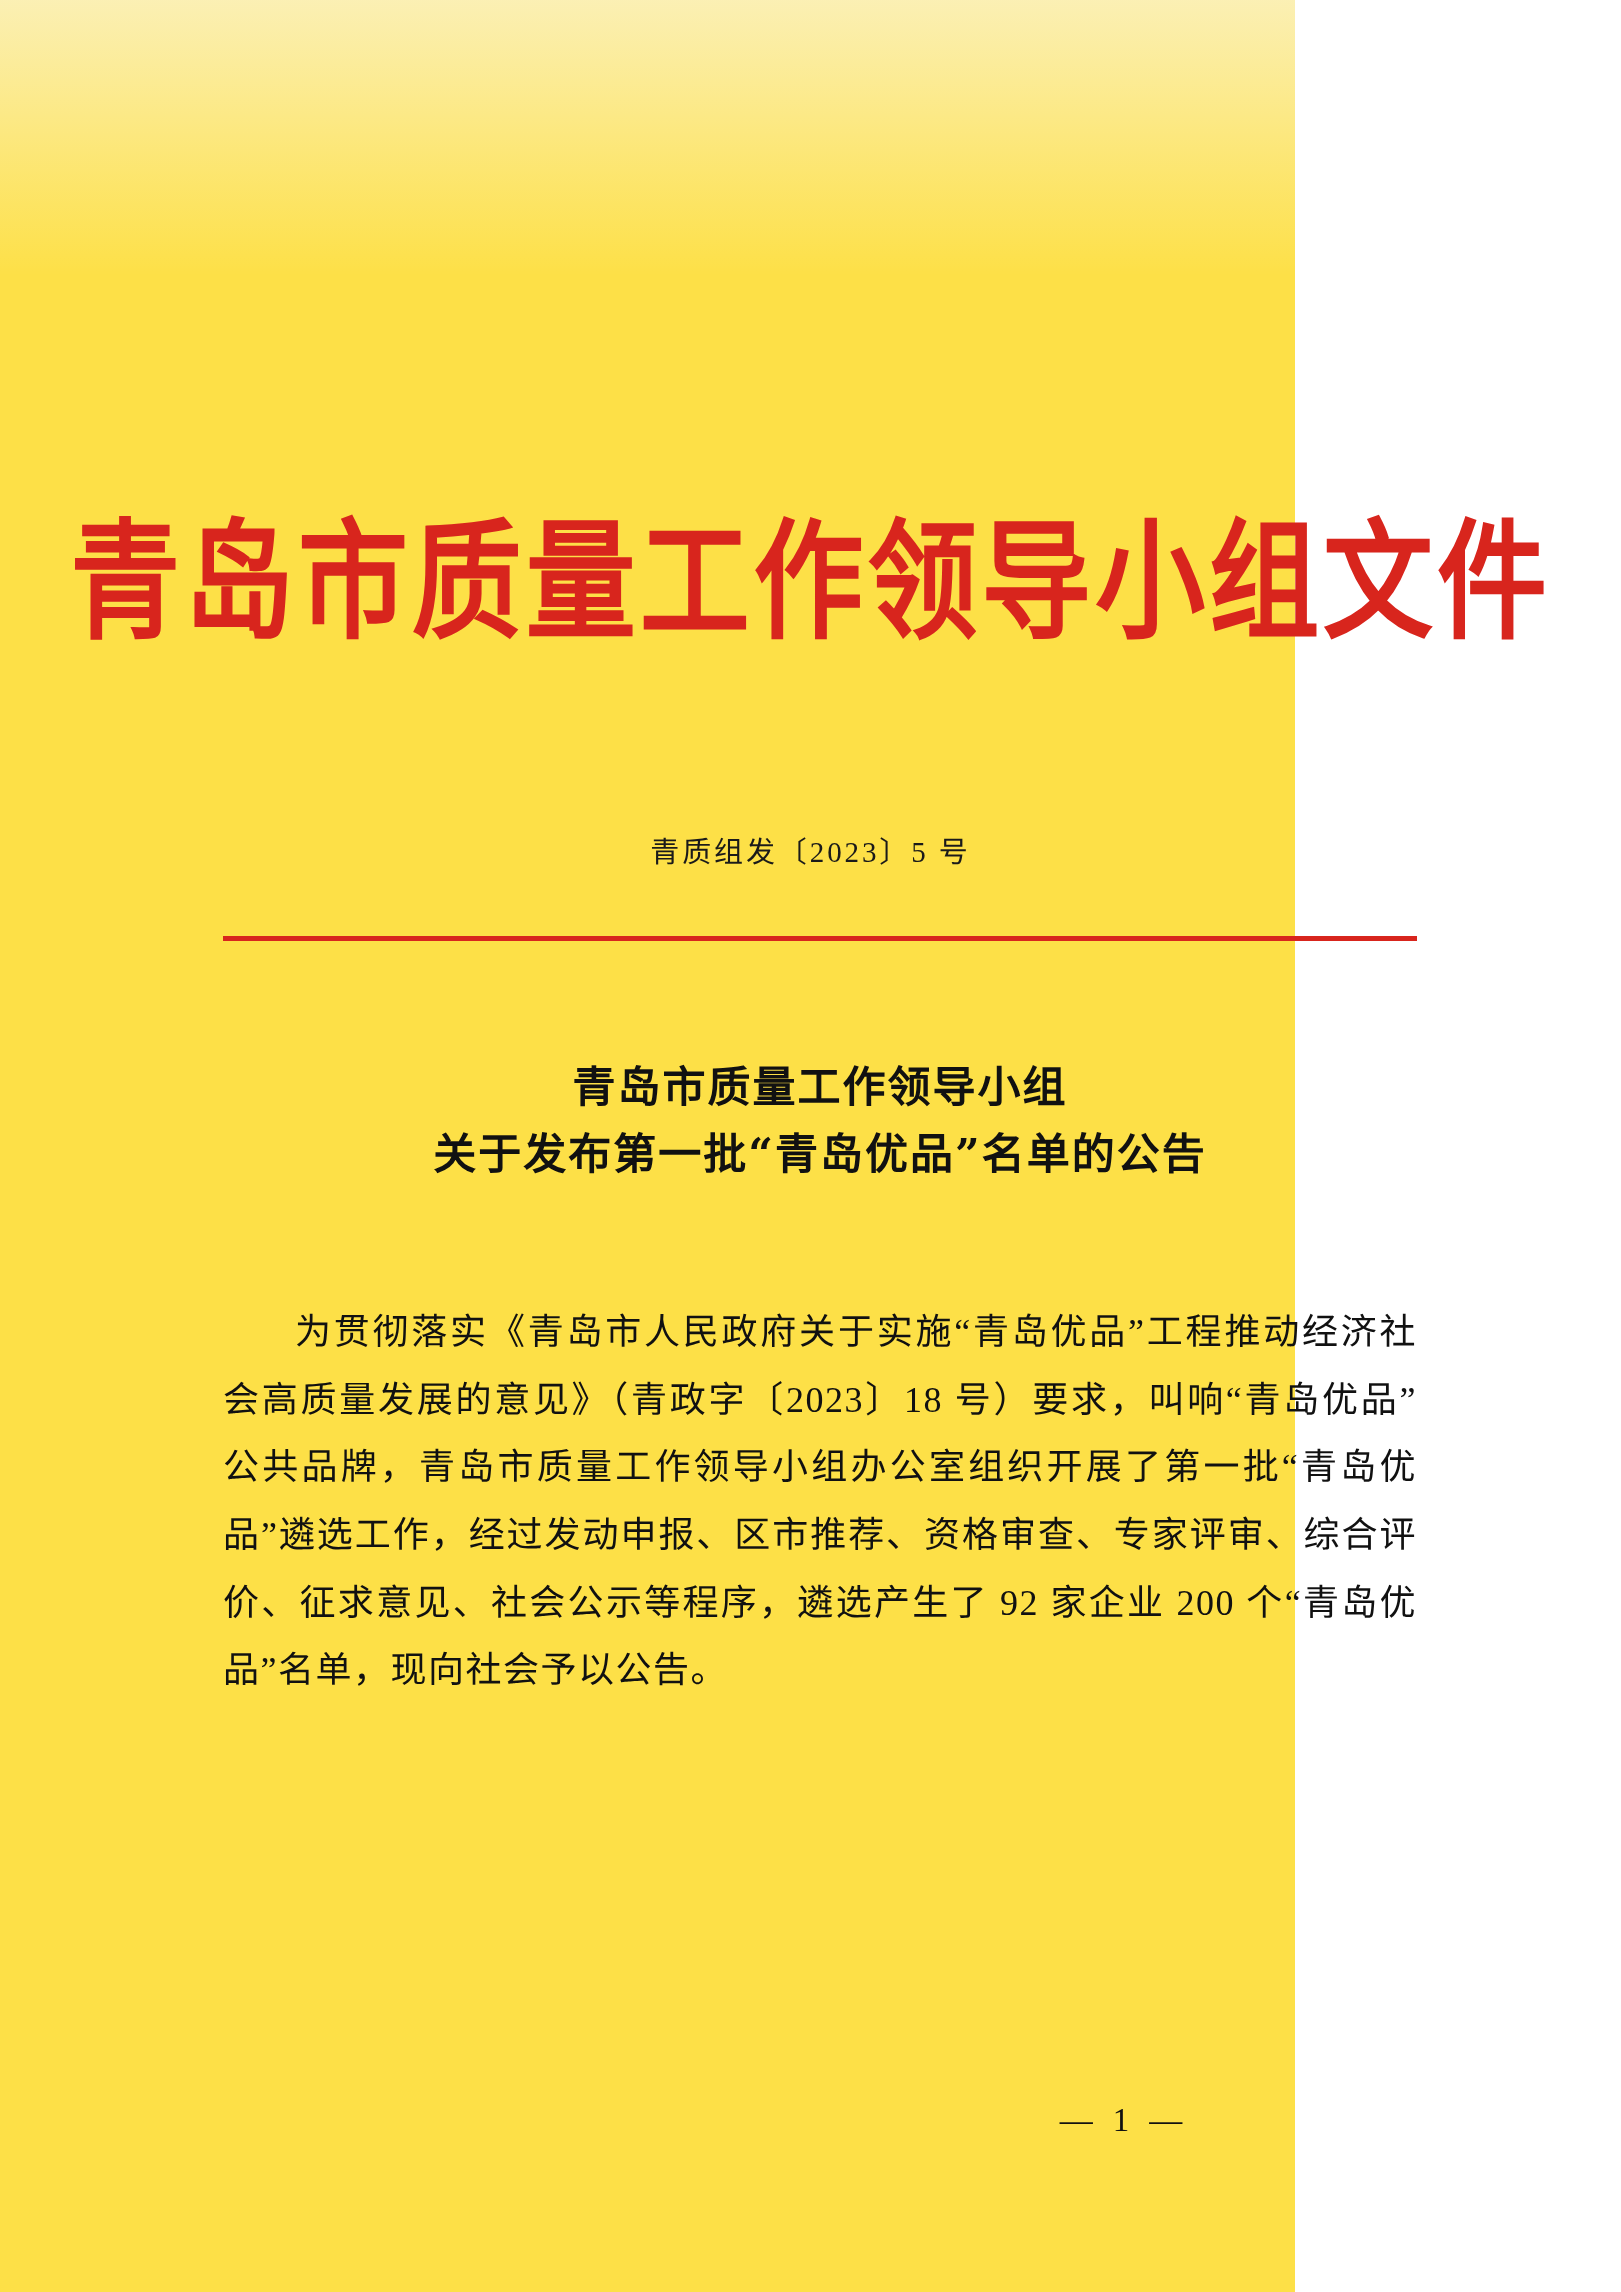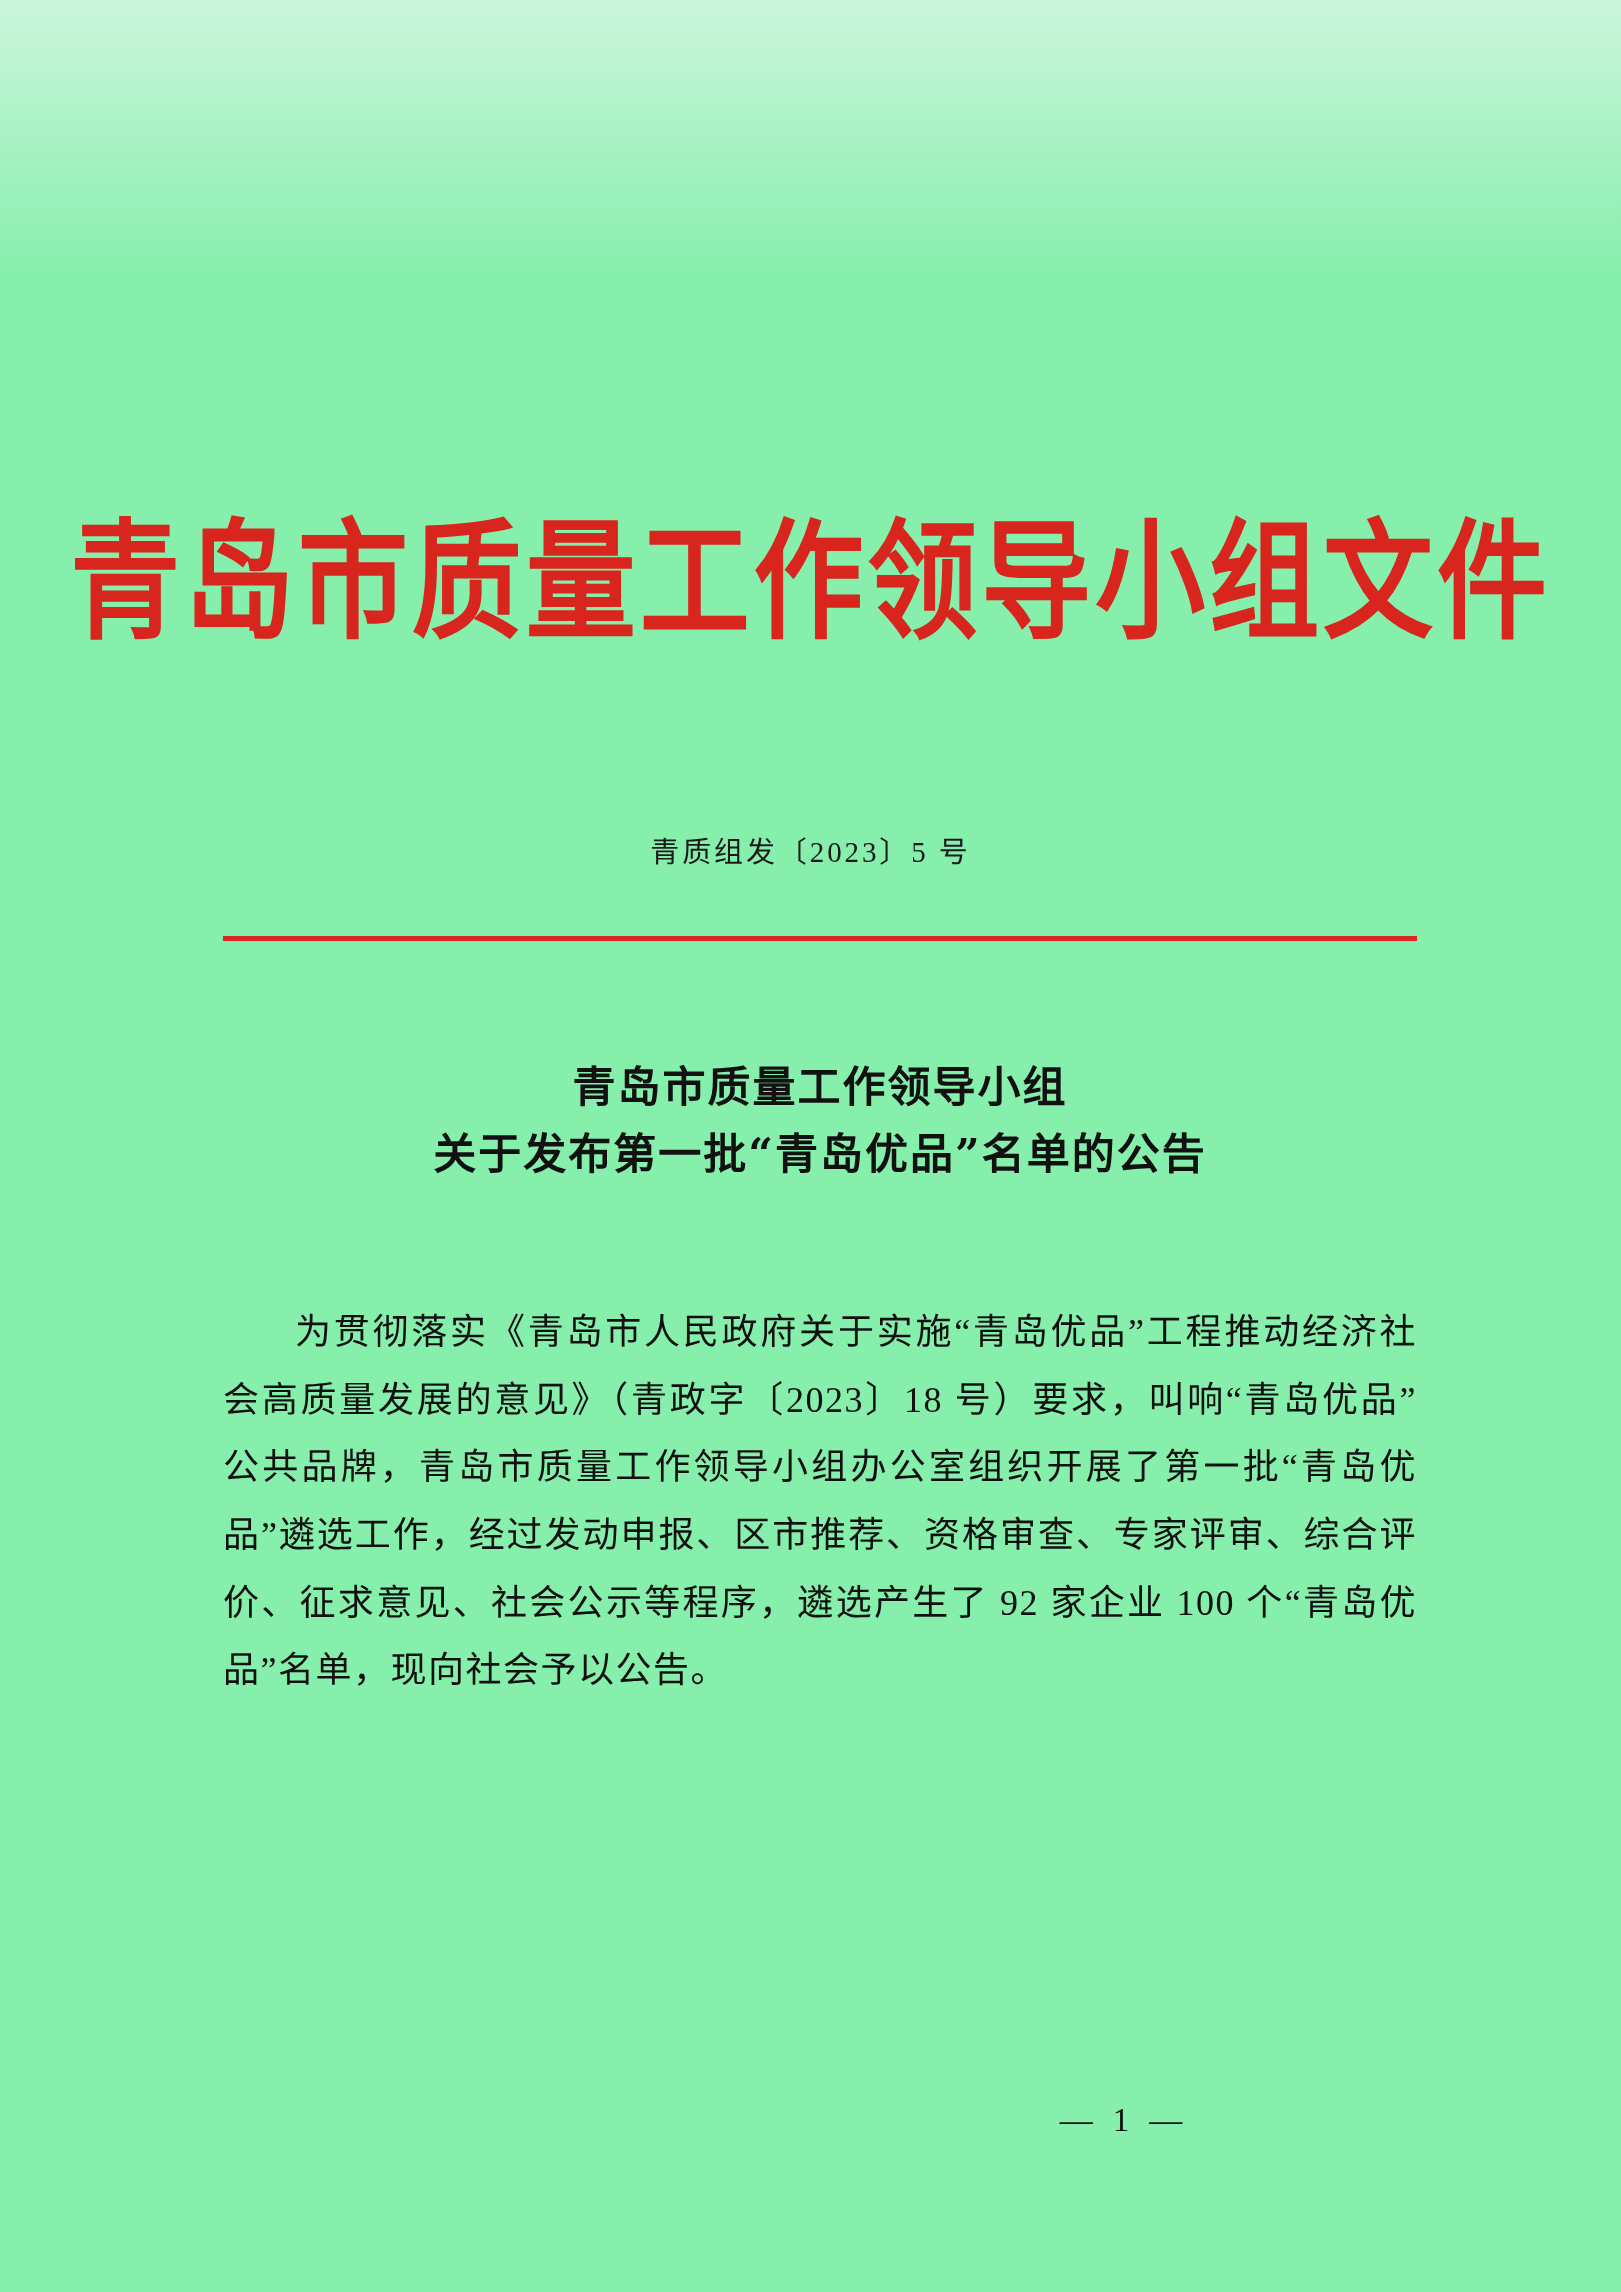--- a/index.html
+++ b/index.html
@@ -14,23 +14,23 @@
     position: relative;
     font-family: "Liberation Serif", "DejaVu Serif", serif;
     color: #000000;
     overflow: hidden;
   }
 
   .page {
     position: absolute;
     top: 0;
     left: 0;
-    width: 1621px;
+    width: 1295px;
     height: 2293px;
-    background: #86efac;
+    background: #fde047;
   }
 
   
   .masthead {
     position: absolute;
     top: 510px;
     left: 0;
     width: 1621px;
     text-align: center;
   }
@@ -150,21 +150,21 @@
   <div class="doc-number">青质组发〔2023〕5 号</div>
 
   <div class="red-rule"></div>
 
   <div class="doc-heading">
     <span class="line">青岛市质量工作领导小组</span>
     <span class="line">关于发布第一批“青岛优品”名单的公告</span>
   </div>
 
   <div class="body-text">
-    <p>为贯彻落实《青岛市人民政府关于实施“青岛优品”工程推动经济社会高质量发展的意见》（青政字〔2023〕18 号）要求，叫响“青岛优品”公共品牌，青岛市质量工作领导小组办公室组织开展了第一批“青岛优品”遴选工作，经过发动申报、区市推荐、资格审查、专家评审、综合评价、征求意见、社会公示等程序，遴选产生了 92 家企业 100 个“青岛优品”名单，现向社会予以公告。</p>
+    <p>为贯彻落实《青岛市人民政府关于实施“青岛优品”工程推动经济社会高质量发展的意见》（青政字〔2023〕18 号）要求，叫响“青岛优品”公共品牌，青岛市质量工作领导小组办公室组织开展了第一批“青岛优品”遴选工作，经过发动申报、区市推荐、资格审查、专家评审、综合评价、征求意见、社会公示等程序，遴选产生了 92 家企业 200 个“青岛优品”名单，现向社会予以公告。</p>
   </div>
 
   <div class="page-footer">
     <span class="inner">— 1 —</span>
   </div>
 
 </div>
 
 
 </body></html>

